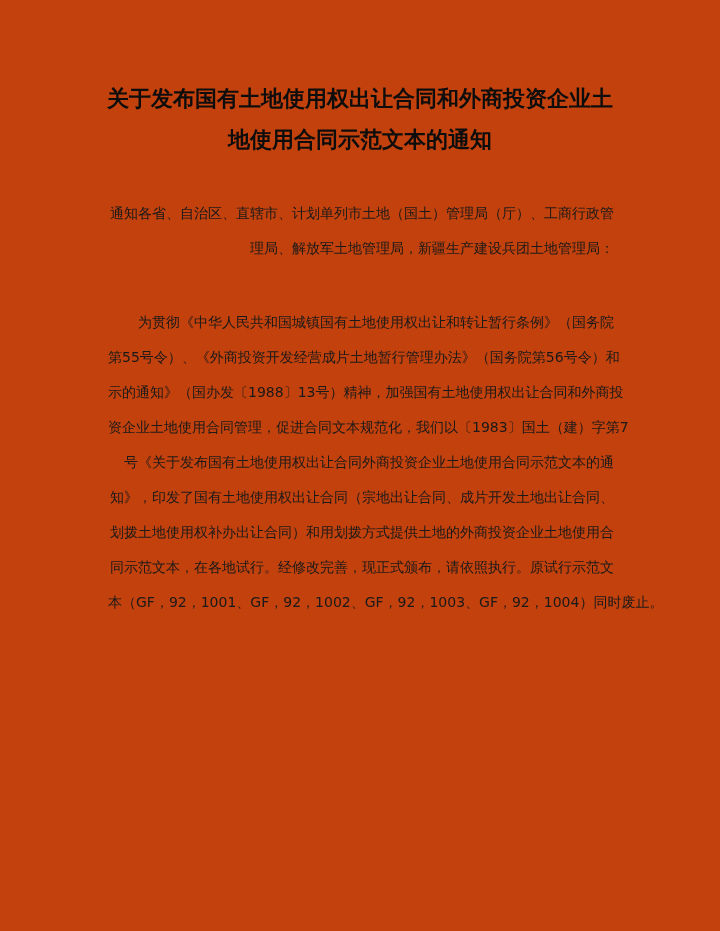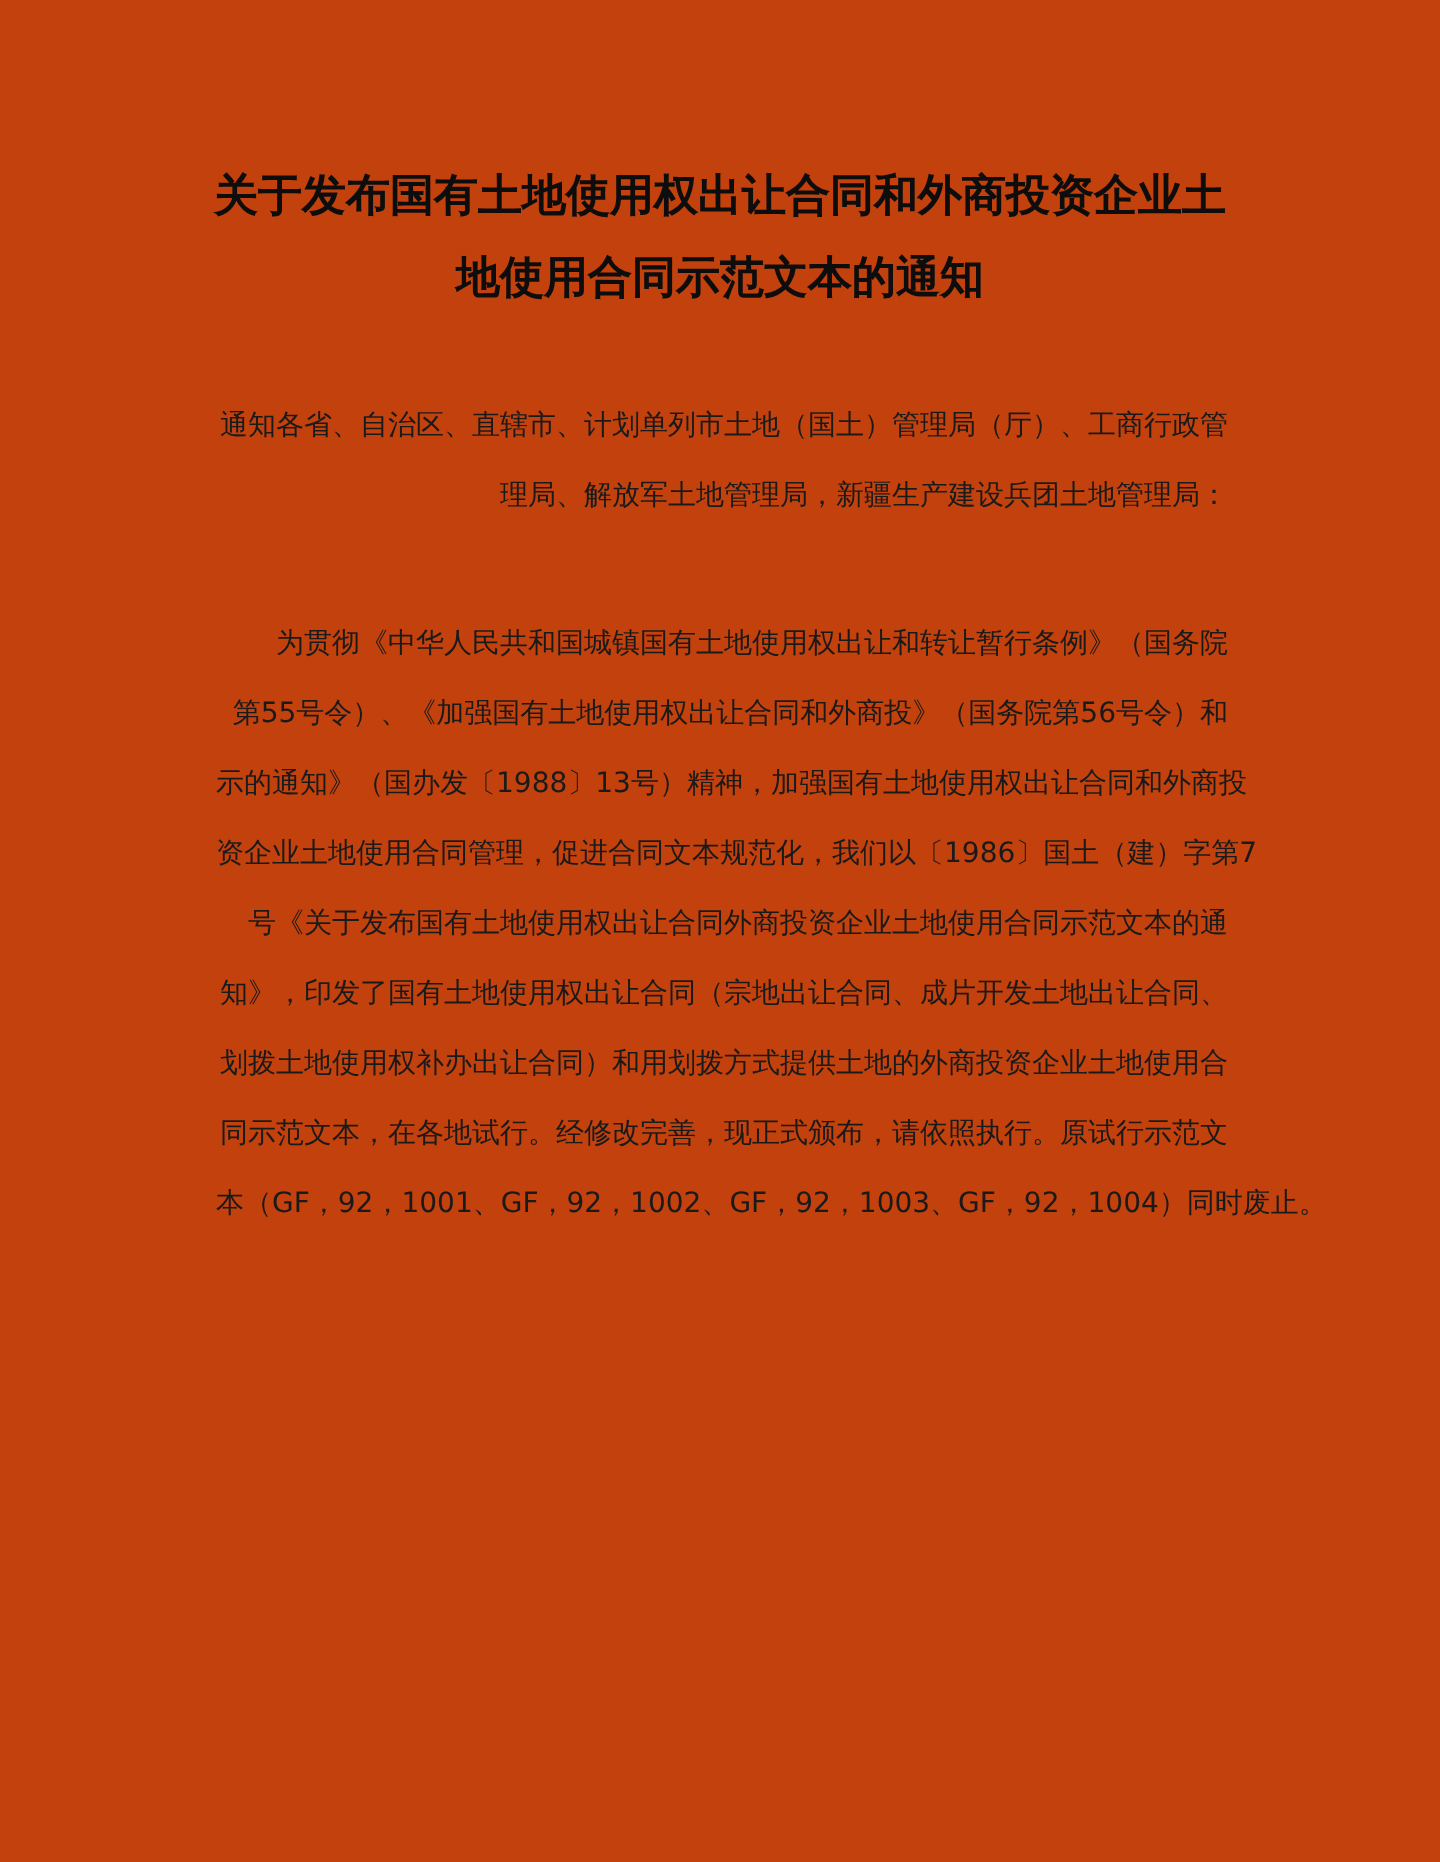--- a/index.html
+++ b/index.html
@@ -75,23 +75,23 @@
     <span class="title-line">地使用合同示范文本的通知</span>
   </h1>
 
   <p class="body-text salutation">
     <span class="line">通知各省、自治区、直辖市、计划单列市土地（国土）管理局（厅）、工商行政管</span>
     <span class="line">理局、解放军土地管理局，新疆生产建设兵团土地管理局：</span>
   </p>
 
   <p class="body-text main-para">
     <span class="line indent">为贯彻《中华人民共和国城镇国有土地使用权出让和转让暂行条例》（国务院</span>
-    <span class="line">第55号令）、《加强国有土地使用权出让合同和外商投》（国务院第56号令）和</span>
+    <span class="line">第55号令）、《外商投资开发经营成片土地暂行管理办法》（国务院第56号令）和</span>
     <span class="line">示的通知》（国办发〔1988〕13号）精神，加强国有土地使用权出让合同和外商投</span>
-    <span class="line">资企业土地使用合同管理，促进合同文本规范化，我们以〔1986〕国土（建）字第7</span>
+    <span class="line">资企业土地使用合同管理，促进合同文本规范化，我们以〔1983〕国土（建）字第7</span>
     <span class="line">号《关于发布国有土地使用权出让合同外商投资企业土地使用合同示范文本的通</span>
     <span class="line">知》，印发了国有土地使用权出让合同（宗地出让合同、成片开发土地出让合同、</span>
     <span class="line">划拨土地使用权补办出让合同）和用划拨方式提供土地的外商投资企业土地使用合</span>
     <span class="line">同示范文本，在各地试行。经修改完善，现正式颁布，请依照执行。原试行示范文</span>
     <span class="line">本（GF，92，1001、GF，92，1002、GF，92，1003、GF，92，1004）同时废止。</span>
   </p>
 
 </div>
 
 </body></html>

